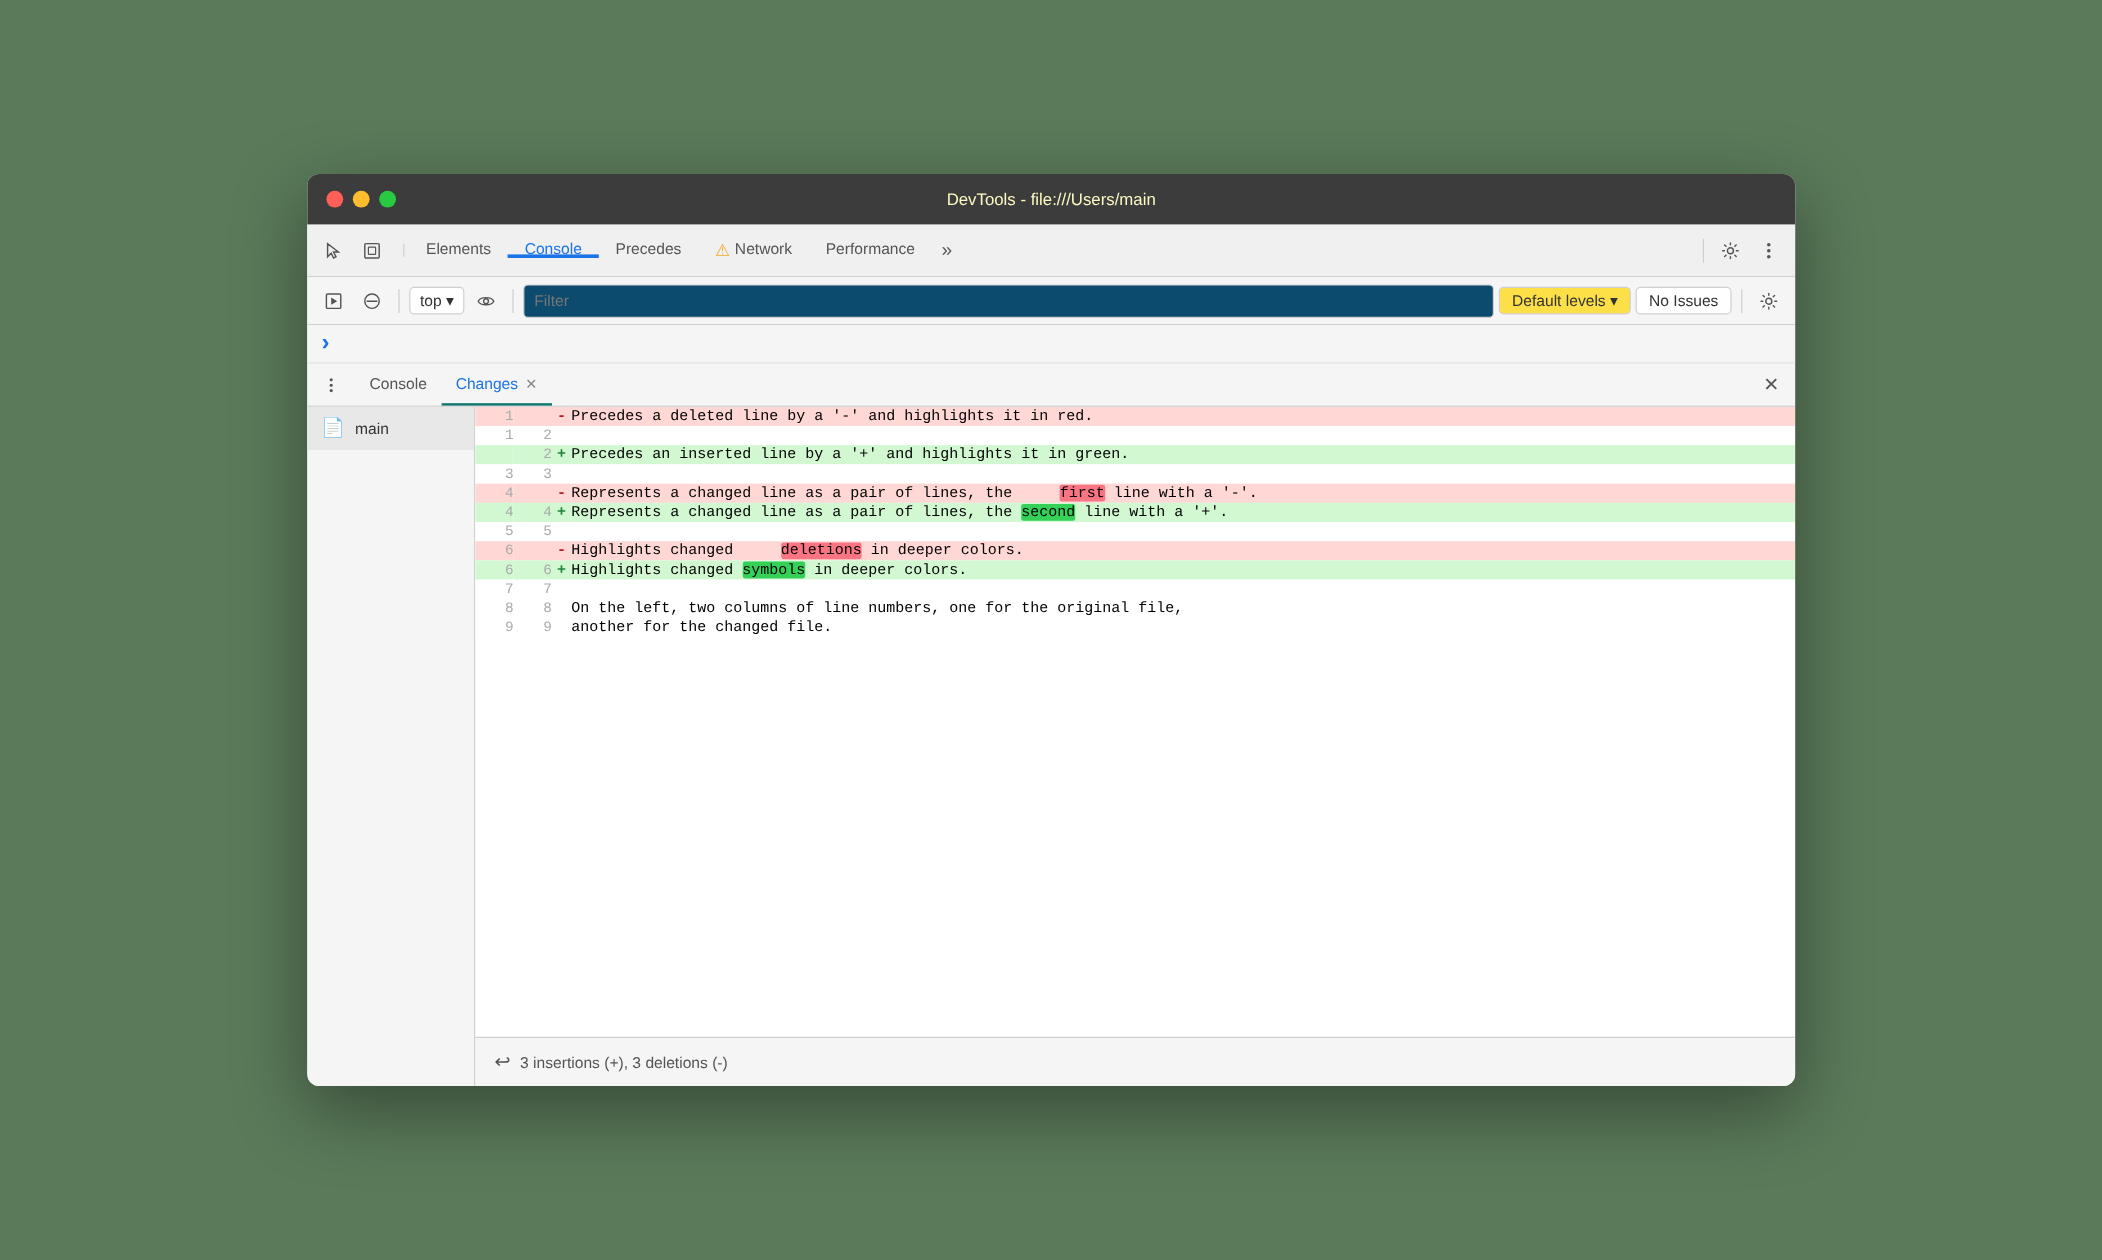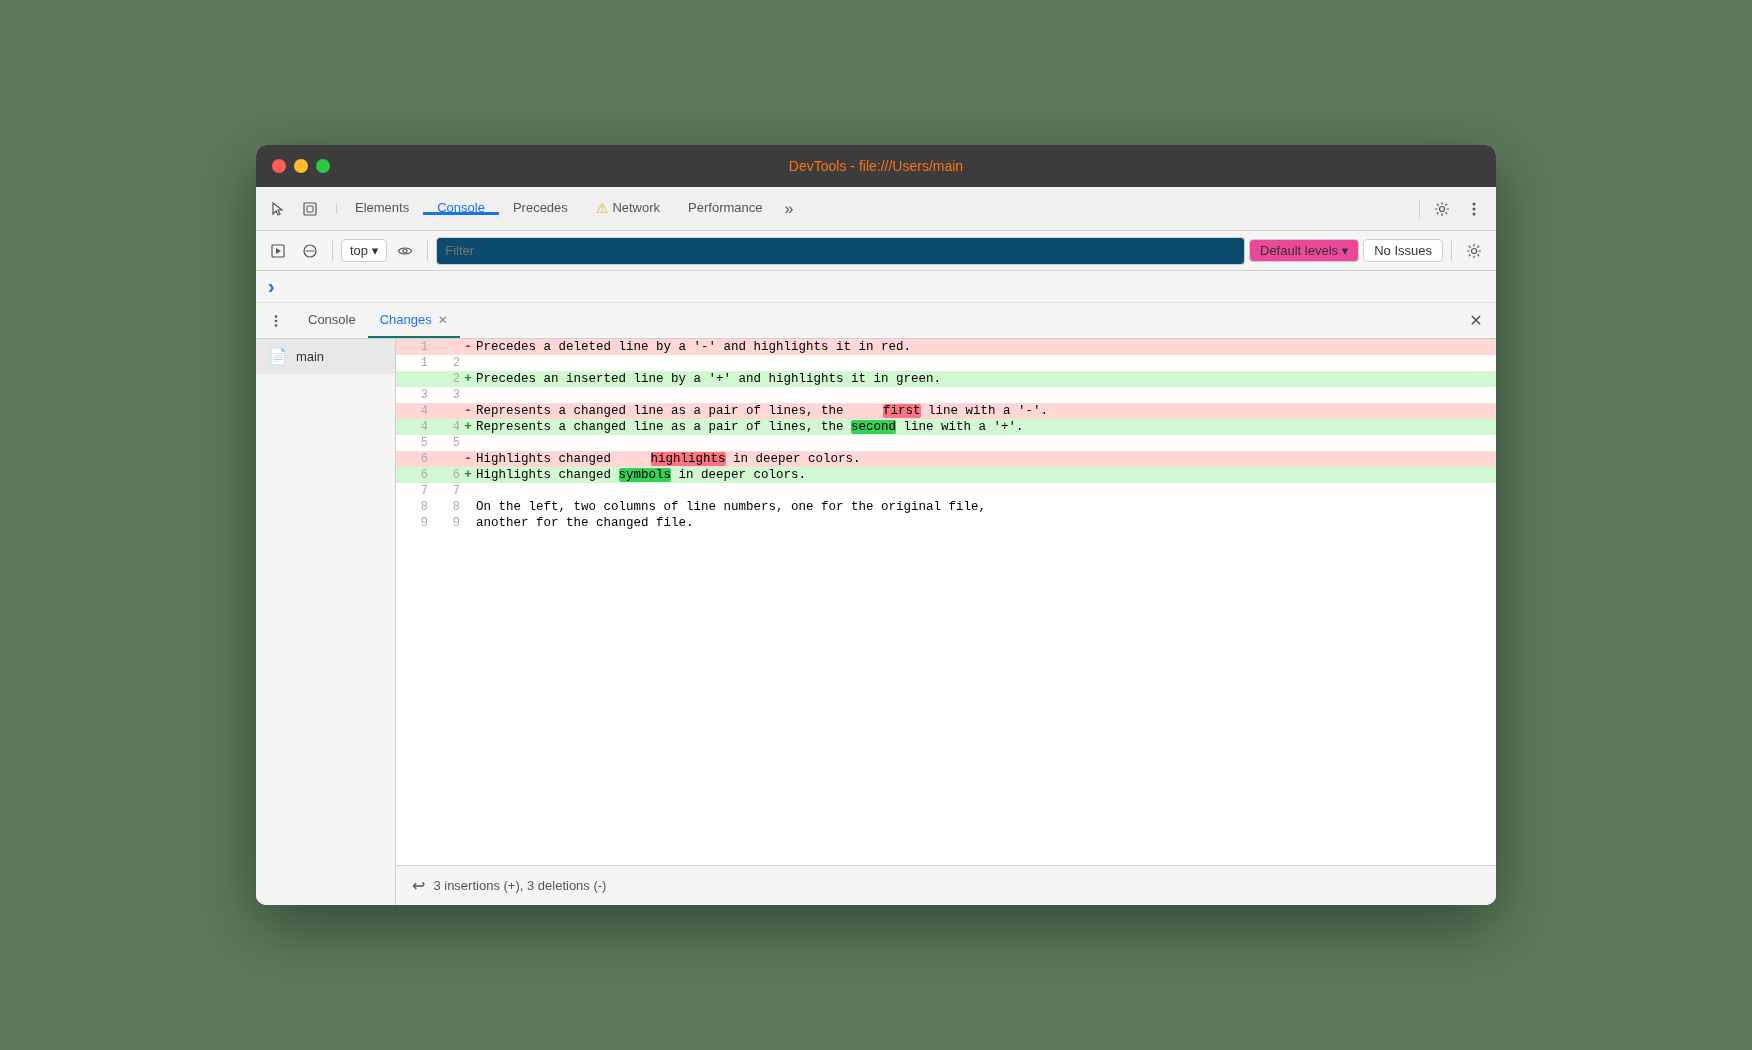--- a/index.html
+++ b/index.html
@@ -42,21 +42,21 @@
       border-radius: 50%;
       cursor: pointer;
     }
     .traffic-light.close { background: #ff5f57; }
     .traffic-light.minimize { background: #ffbd2e; }
     .traffic-light.maximize { background: #28ca41; }
     .title-bar-title {
       position: absolute;
       left: 50%;
       transform: translateX(-50%);
-      color: #f97316;
+      color: #fef9c3;
       font-size: 14px;
       font-weight: 500;
     }
     
     .tab-bar {
       background: #f0f0f0;
       border-bottom: 1px solid #d0d0d0;
       display: flex;
       align-items: stretch;
       height: 44px;
@@ -180,21 +180,21 @@
       background: #0c4a6e;
       outline: none;
     }
     .default-levels-btn {
       display: flex;
       align-items: center;
       gap: 4px;
       padding: 3px 10px;
       border: 1px solid #d0d0d0;
       border-radius: 4px;
-      background: #ec4899;
+      background: #fde047;
       cursor: pointer;
       font-size: 13px;
       color: #333;
       white-space: nowrap;
     }
     .no-issues-btn {
       display: flex;
       align-items: center;
       gap: 4px;
       padding: 3px 10px;
@@ -553,21 +553,21 @@
                 <tr class="row-neutral">
                   <td class="line-num">5</td>
                   <td class="line-num">5</td>
                   <td class="diff-sign"></td>
                   <td class="diff-content"></td>
                 </tr>
                 <tr class="row-deleted">
                   <td class="line-num">6</td>
                   <td class="line-num"></td>
                   <td class="diff-sign">-</td>
-                  <td class="diff-content">Highlights changed <span class="highlight-del">highlights</span> in deeper colors.</td>
+                  <td class="diff-content">Highlights changed <span class="highlight-del">deletions</span> in deeper colors.</td>
                 </tr>
                 <tr class="row-inserted">
                   <td class="line-num">6</td>
                   <td class="line-num">6</td>
                   <td class="diff-sign">+</td>
                   <td class="diff-content">Highlights changed <span class="highlight-ins">symbols</span> in deeper colors.</td>
                 </tr>
                 <tr class="row-neutral">
                   <td class="line-num">7</td>
                   <td class="line-num">7</td>

